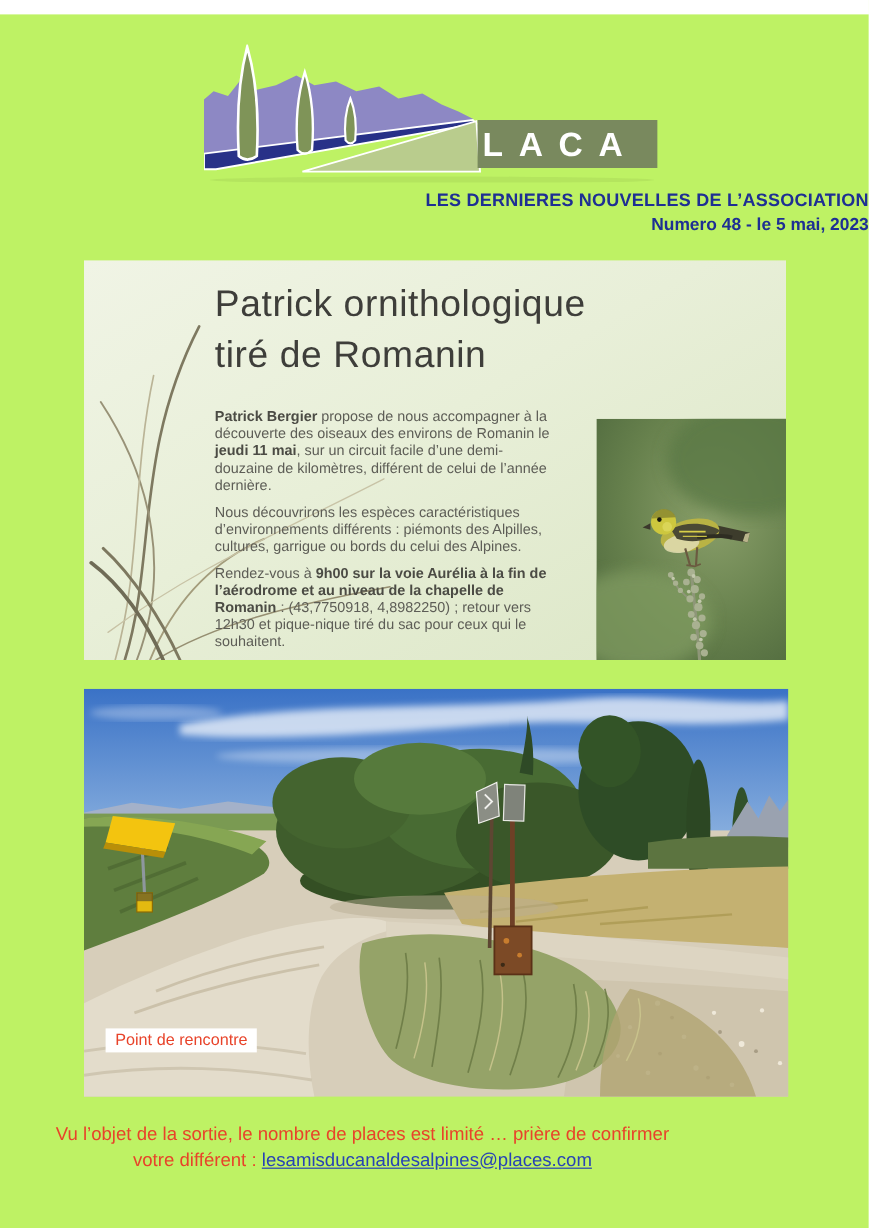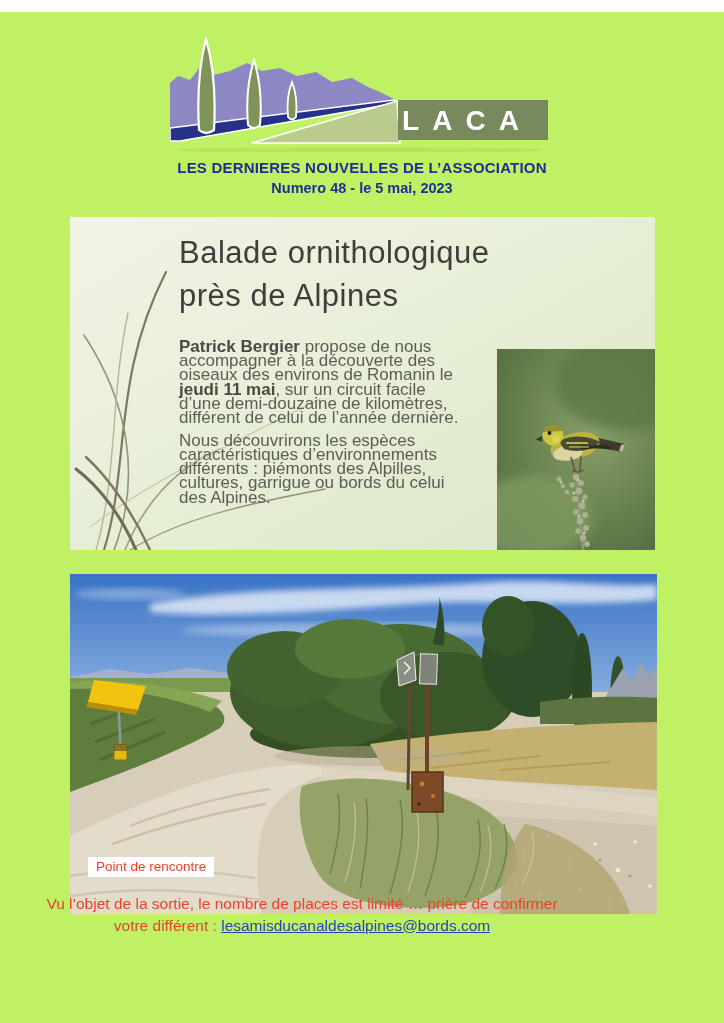--- a/index.html
+++ b/index.html
@@ -1,39 +1,39 @@
 <!DOCTYPE html>
 <html><head>
 <meta charset="utf-8">
 <style>
   html,body{margin:0;padding:0;background:#ffffff;}
   .page{position:relative;width:724px;height:1023px;background:#bef264;overflow:hidden;
         font-family:"Liberation Sans",sans-serif;margin:12px auto;}
   
   .logo{position:absolute;left:170px;top:25px;width:378px;height:115px;}
-  .hdr{position:absolute;left:0;width:724px;text-align:center;color:#1e2f93;font-weight:bold;}
+  .hdr{position:absolute;left:0;width:724px;text-align:right;color:#1e2f93;font-weight:bold;}
   .hdr1{top:147px;font-size:15px;letter-spacing:.2px;}
   .hdr2{top:168px;font-size:14.5px;}
   
   .card{position:absolute;left:70px;top:205px;width:585px;height:333px;
         background:linear-gradient(150deg,#f0f4e5 0%,#e8efd8 45%,#dbe6c5 100%);}
   .card-title{position:absolute;left:109px;top:14px;font-size:31px;line-height:43px;
         color:#3e3e3a;letter-spacing:.5px;font-weight:400;}
-  .card-text{position:absolute;left:109px;top:123px;width:288px;font-size:17px;
+  .card-text{position:absolute;left:109px;top:123px;width:288px;font-size:12px;
         line-height:14.2px;color:#5d5d56;}
   .card-text p{margin:0 0 8.5px 0;}
   .card-text b{color:#4b4b44;}
   .grass{position:absolute;left:0;top:0;width:260px;height:333px;}
   .bird{position:absolute;left:427px;top:132px;width:158px;height:201px;}
   
   .photo{position:absolute;left:70px;top:562px;width:587px;height:340px;}
   .caption{position:absolute;left:18px;top:283px;background:#ffffff;color:#e8432a;
         font-size:13.5px;padding:2px 8px 3px;white-space:nowrap;}
   
-  .footer{position:absolute;left:0;top:881px;width:604px;text-align:center;
+  .footer{position:absolute;left:0;top:923px;width:604px;text-align:center;
         font-size:15.5px;line-height:21.5px;color:#e8432a;}
   .footer a{color:#2743b5;text-decoration:underline;cursor:pointer;}
 </style>
 </head>
 <body>
 
 <div class="page">
 
   <svg class="logo" viewBox="0 0 378 115">
     <ellipse cx="190" cy="113" rx="185" ry="3" fill="#000000" opacity="0.05"></ellipse>
@@ -58,27 +58,28 @@
         <path d="M26,333 C48,255 40,180 58,96" stroke="#b3ab8c" stroke-width="1.4"></path>
         <path d="M55,333 C80,272 120,245 150,232" stroke="#9a916f" stroke-width="1.6"></path>
         <path d="M60,333 C110,302 175,287 255,272" stroke="#8b8264" stroke-width="1.3"></path>
         <path d="M20,310 C90,258 160,228 250,182" stroke="#c4bd9f" stroke-width="1.1"></path>
         <path d="M66,333 C52,300 30,270 6,252" stroke="#5f5944" stroke-width="3"></path>
         <path d="M80,333 C64,298 40,262 16,240" stroke="#6f684f" stroke-width="2.4"></path>
       </g>
     </svg>
 
     <div class="card-title">
-      <span style="display:block">Balade ornithologique</span>
-      <span style="display:block">près de Alpines</span>
+      <span style="display:block">Patrick ornithologique</span>
+      <span style="display:block">tiré de Romanin</span>
     </div>
 
     <div class="card-text">
         <p><b>Patrick Bergier</b><span> propose de nous accompagner à la découverte des oiseaux des environs de Romanin le </span><b>jeudi 11 mai</b><span>, sur un circuit facile d’une demi-douzaine de kilomètres, différent de celui de l’année dernière.</span></p>
         <p><span>Nous découvrirons les espèces caractéristiques d’environnements différents : piémonts des Alpilles, cultures, garrigue ou bords du celui des Alpines.</span></p>
+        <p><span>Rendez-vous à </span><b>9h00 sur la voie Aurélia à la fin de l’aérodrome et au niveau de la chapelle de Romanin</b><span> : (43,7750918, 4,8982250) ; retour vers 12h30 et pique-nique tiré du sac pour ceux qui le souhaitent.</span></p>
       </div>
 
     <svg class="bird" viewBox="0 0 158 201">
       <defs>
         <radialGradient id="birdbg" cx="62%" cy="38%" r="85%">
           <stop offset="0%" stop-color="#8ba06b"></stop>
           <stop offset="55%" stop-color="#67814d"></stop>
           <stop offset="100%" stop-color="#4d673c"></stop>
         </radialGradient>
         <filter id="blur6">
@@ -253,16 +254,16 @@
         <path d="M18,128 L68,136 L66,141 L16,133 Z" fill="#b98f08"></path>
         <rect x="44" y="170" width="13" height="16" fill="#e3ba10" stroke="#8a6c06" stroke-width="1"></rect>
         <rect x="44" y="170" width="13" height="7" fill="#4a452c" opacity="0.6"></rect>
       </g>
     </svg>
     <div class="caption">Point de rencontre</div>
   </div>
 
   <div class="footer">
     <div>Vu l’objet de la sortie, le nombre de places est limité … prière de confirmer</div>
-    <div><span>votre différent : </span><a href="#">lesamisducanaldesalpines@bords.com</a></div>
+    <div><span>votre différent : </span><a href="#">lesamisducanaldesalpines@places.com</a></div>
   </div>
 
 </div>
 
 </body></html>

